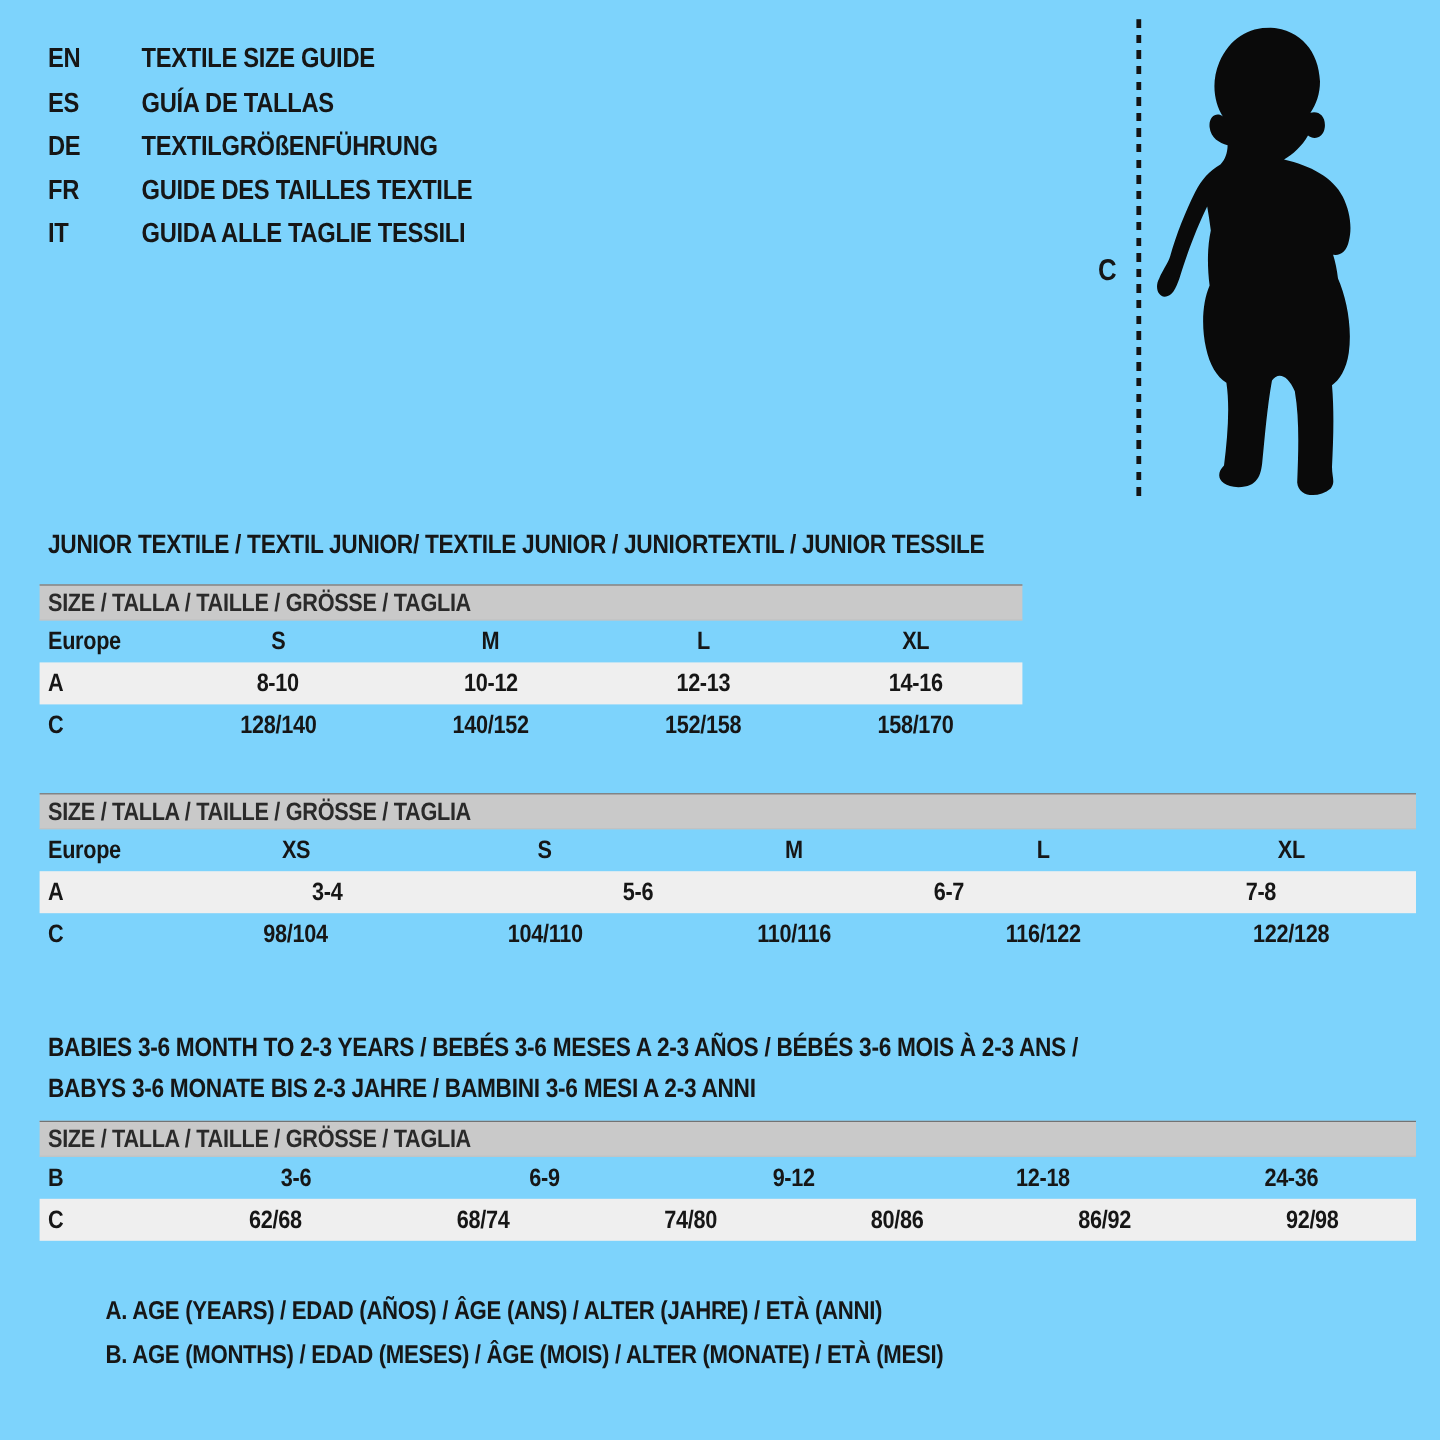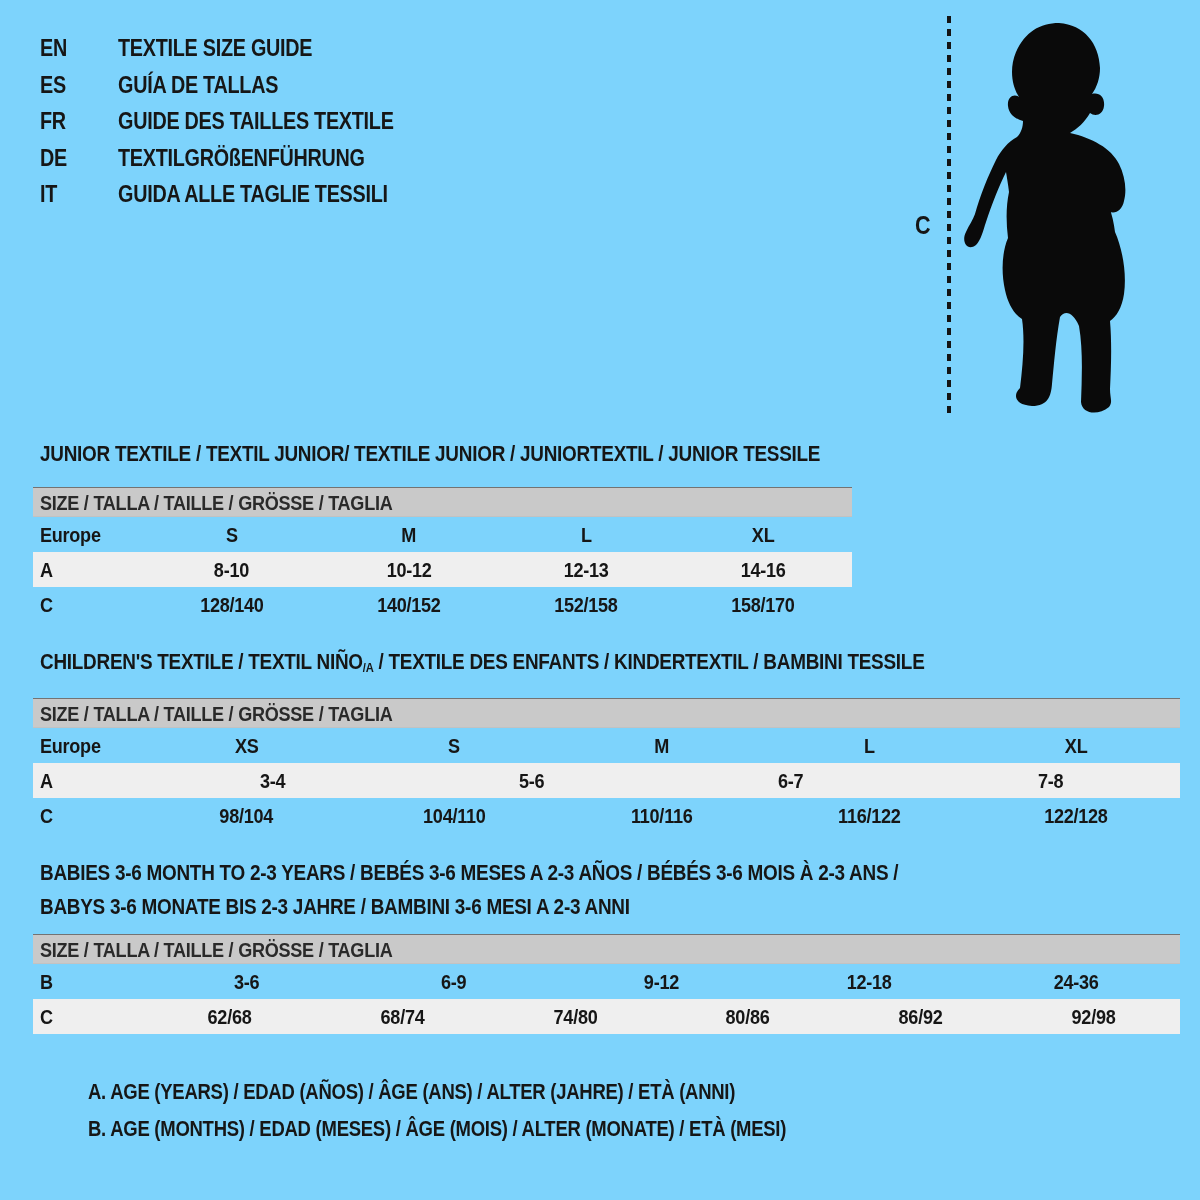--- a/index.html
+++ b/index.html
@@ -73,26 +73,26 @@
   <div class="lang-header" id="langList">
       <div class="lang-row">
         <span class="lang-code"><span class="cx">EN</span></span>
         <span class="lang-label"><span class="cx">TEXTILE SIZE GUIDE</span></span>
       </div>
       <div class="lang-row">
         <span class="lang-code"><span class="cx">ES</span></span>
         <span class="lang-label"><span class="cx">GUÍA DE TALLAS</span></span>
       </div>
       <div class="lang-row">
+        <span class="lang-code"><span class="cx">DE</span></span>
+        <span class="lang-label"><span class="cx">TEXTILGRÖßENFÜHRUNG</span></span>
+      </div>
+      <div class="lang-row">
         <span class="lang-code"><span class="cx">FR</span></span>
         <span class="lang-label"><span class="cx">GUIDE DES TAILLES TEXTILE</span></span>
-      </div>
-      <div class="lang-row">
-        <span class="lang-code"><span class="cx">DE</span></span>
-        <span class="lang-label"><span class="cx">TEXTILGRÖßENFÜHRUNG</span></span>
       </div>
       <div class="lang-row">
         <span class="lang-code"><span class="cx">IT</span></span>
         <span class="lang-label"><span class="cx">GUIDA ALLE TAGLIE TESSILI</span></span>
       </div>
     </div>
 
   <span class="c-label"><span class="cx">C</span></span>
   <div class="measure-line"></div>
 
@@ -160,23 +160,20 @@
           <div class="table-row">
             <div class="cell label-cell"><span class="cx">C</span></div>
             <div class="cell data-cell"><span class="cx-c">128/140</span></div>
             <div class="cell data-cell"><span class="cx-c">140/152</span></div>
             <div class="cell data-cell"><span class="cx-c">152/158</span></div>
             <div class="cell data-cell"><span class="cx-c">158/170</span></div>
           </div>
         </div>
       </div>
       <div class="section section-1">
-        <div class="section-title">
-          <div class="title-line"><span class="cx"><span class="seg">CHILDREN'S TEXTILE / TEXTIL NIÑO</span><span class="sub-seg">/A</span><span class="seg"> / TEXTILE DES ENFANTS / KINDERTEXTIL / BAMBINI TESSILE</span></span></div>
-        </div>
         <div class="size-table">
           <div class="table-header-bar"><span class="cx">SIZE / TALLA / TAILLE / GRÖSSE / TAGLIA</span></div>
           <div class="table-row">
             <div class="cell label-cell"><span class="cx">Europe</span></div>
             <div class="cell data-cell"><span class="cx-c">XS</span></div>
             <div class="cell data-cell"><span class="cx-c">S</span></div>
             <div class="cell data-cell"><span class="cx-c">M</span></div>
             <div class="cell data-cell"><span class="cx-c">L</span></div>
             <div class="cell data-cell"><span class="cx-c">XL</span></div>
           </div>

